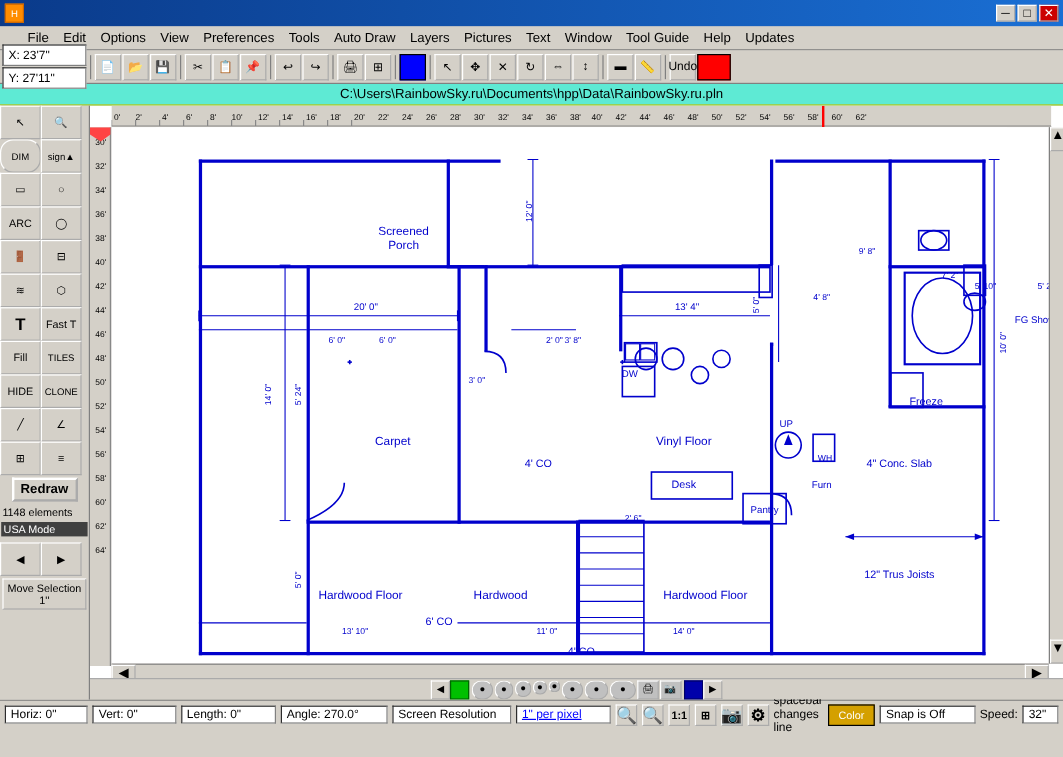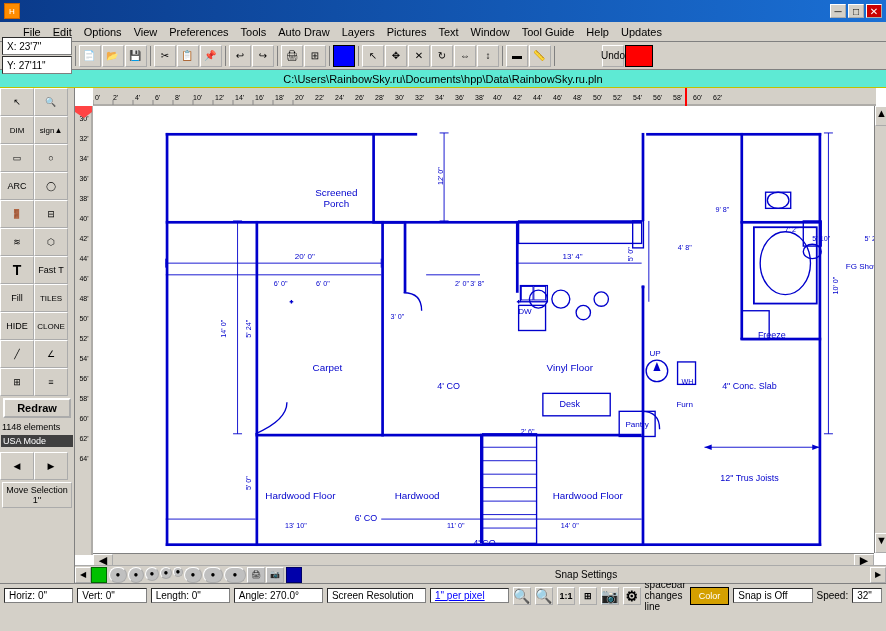--- a/index.html
+++ b/index.html
@@ -75,21 +75,21 @@
       border-right: 1px solid #808080;
       display: flex;
       flex-direction: column;
       overflow: hidden;
     }
     .lt-btn {
       width: 34px; height: 28px; background: #d4d0c8; border: 1px outset #fff;
       display: flex; align-items: center; justify-content: center; cursor: pointer; font-size: 9px;
     }
     .lt-row { display: flex; }
-    .lt-redraw { background: #d4d0c8; border: 2px outset #fff; text-align: center; padding: 2px; cursor: pointer; font-size: 11px; font-weight: bold; width: 68px; margin: 2px auto; }
+    .lt-redraw { background: #d4d0c8; border: 2px outset #fff; text-align: center; padding: 2px; cursor: pointer; font-size: 11px; font-weight: bold; width: 55px; margin: 2px auto; }
     .lt-elements { font-size: 9px; padding: 2px; }
     .lt-usa { background: #404040; color: white; font-size: 9px; padding: 1px 2px; margin: 1px; }
     .move-sel { background: #d4d0c8; border: 1px outset #fff; text-align: center; font-size: 9px; padding: 2px; margin: 2px; cursor: pointer; }
 
     
     #canvas-area {
       flex: 1;
       position: relative;
       overflow: hidden;
       background: white;
@@ -179,37 +179,37 @@
   <div class="tb-btn">↖</div>
   <div class="tb-btn">✥</div>
   <div class="tb-btn">✕</div>
   <div class="tb-btn">↻</div>
   <div class="tb-btn">⇔</div>
   <div class="tb-btn">↕</div>
   <div class="tb-sep"></div>
   <div class="tb-btn">▬</div>
   <div class="tb-btn">📏</div>
   <div class="tb-sep"></div>
-  <div class="tb-btn" style="background:#d4d0c8;margin-left:44px;">Undo</div>
+  <div class="tb-btn" style="background:#d4d0c8;">Undo</div>
   <div class="tb-color tb-color-red" style="width:28px;"></div>
 </div>
 
 <div id="filepath-bar">
   <span>C:\Users\RainbowSky.ru\Documents\hpp\Data\RainbowSky.ru.pln</span>
 </div>
 
 <div id="main-area">
 
   <div id="left-toolbar">
     <div class="lt-row">
       <div class="lt-btn" title="Select">↖</div>
       <div class="lt-btn" title="Zoom">🔍</div>
     </div>
     <div class="lt-row">
-      <div class="lt-btn" style="font-size:8px;">DIM</div>
+      <div class="lt-btn" style="font-size:8px;border-radius:11px;">DIM</div>
       <div class="lt-btn" style="font-size:8px;">sign▲</div>
     </div>
     <div class="lt-row">
       <div class="lt-btn">▭</div>
       <div class="lt-btn">○</div>
     </div>
     <div class="lt-row">
       <div class="lt-btn">ARC</div>
       <div class="lt-btn">◯</div>
     </div>
@@ -539,23 +539,20 @@
           <div class="nav-btn" style="width:12px;height:12px;border-radius:6px;background:#c0c0c0;">●</div>
           <div class="nav-btn" style="width:10px;height:10px;border-radius:5px;background:#c0c0c0;">●</div>
           <div class="nav-btn" style="width:18px;height:16px;border-radius:9px;background:#c0c0c0;">●</div>
           <div class="nav-btn" style="width:20px;height:16px;border-radius:10px;background:#c0c0c0;">●</div>
           <div class="nav-btn" style="width:22px;height:16px;border-radius:11px;background:#c0c0c0;">●</div>
           <div class="nav-btn" style="width:18px;height:16px;background:#c0c0c0;">🖨</div>
           <div class="nav-btn" style="width:18px;height:16px;background:#c0c0c0;">📷</div>
         </div>
         <div style="width:16px;height:16px;background:#0000aa;border:1px solid #000066;"></div>
       </div>
-      <div style="flex:1;text-align:center;font-size:10px;">
-        <span>Snap Settings</span>
-      </div>
       <div class="nav-btn">▶</div>
     </div>
 
   </div>
 </div>
 
 <div id="status-bar-1">
   <span class="status-field" style="width:70px;">Horiz: 0"</span>
   <span class="status-field" style="width:70px;">Vert: 0"</span>
   <span class="status-field" style="width:80px;">Length: 0"</span>

